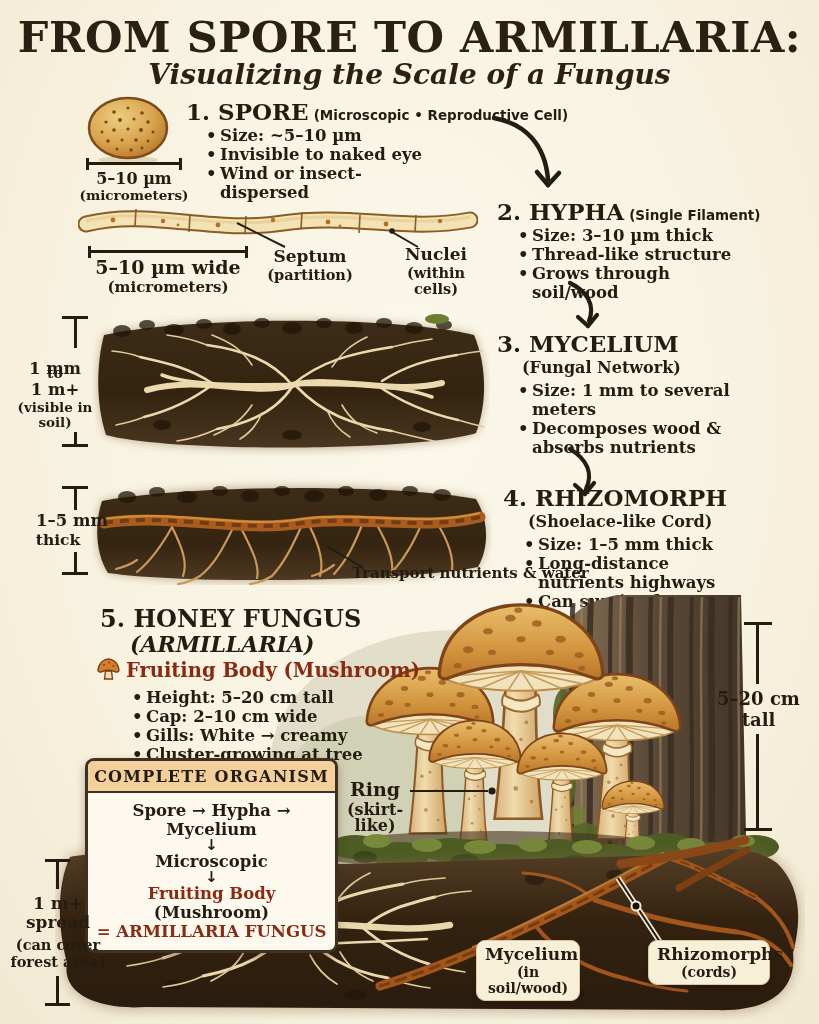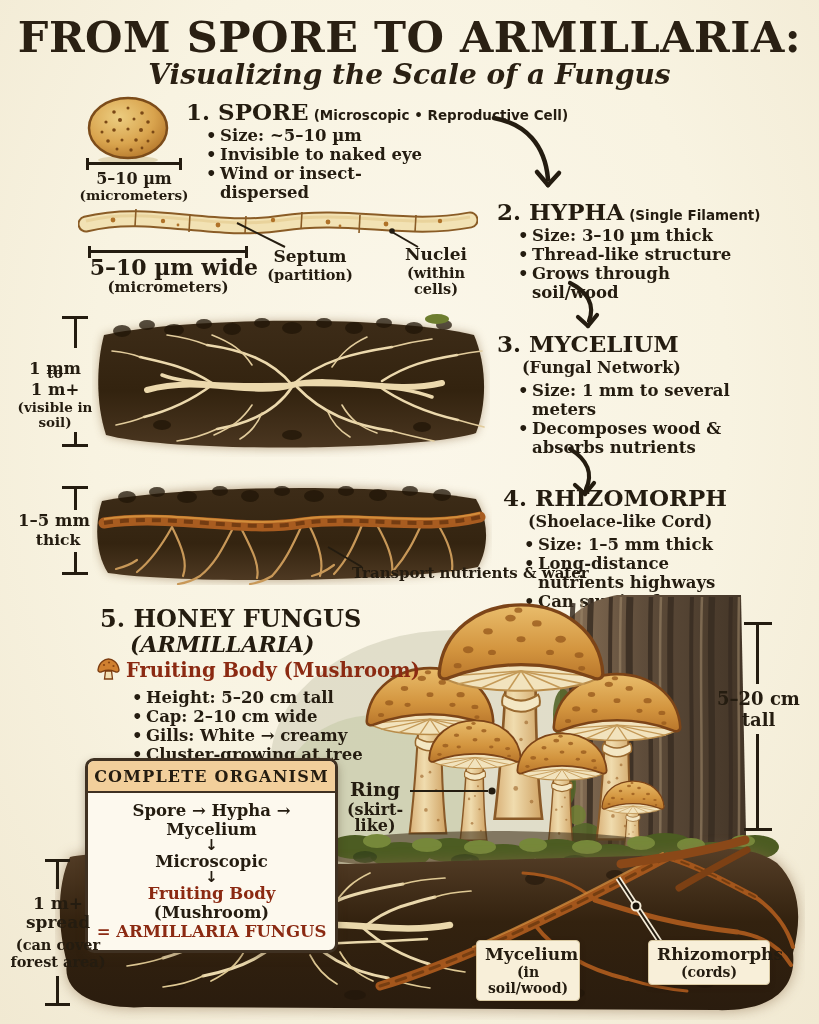--- a/index.html
+++ b/index.html
@@ -25,21 +25,21 @@
   .vcap{position:absolute;height:3px;background:#241c10;}
   .ptr-label{font-weight:bold;font-size:17px;text-align:center;line-height:19px;}
   .ptr-sub{font-weight:bold;font-size:14.5px;text-align:center;line-height:16px;}
   .red{color:#8b2a12;}
   .org-box{width:247px;border:3px solid #3f3122;border-radius:9px;background:#fdf9ee;
     box-shadow:0 4px 10px rgba(60,40,20,.35);overflow:hidden;}
   .org-head{background:#f2cf9b;border-bottom:2.5px solid #3f3122;text-align:center;
     font-weight:bold;font-size:16px;letter-spacing:1.2px;padding:6px 0 5px;}
   .org-body{padding:8px 4px 9px;text-align:center;font-weight:bold;font-size:16.5px;line-height:19px;}
   .org-arrow{font-size:15px;line-height:13px;font-family:"DejaVu Sans",sans-serif;}
-  .badge{background:#f8efd9;border:1px solid #d9c9a2;border-radius:4px;text-align:center;
+  .badge{background:#f8efd9;border:1px solid #d9c9a2;border-radius:9px;text-align:center;
     padding:4px 8px;box-shadow:0 2px 5px rgba(40,25,10,.45);}
   .badge .b1{font-weight:bold;font-size:17px;line-height:19px;}
   .badge .b2{font-weight:bold;font-size:14px;line-height:16px;}
 </style>
 </head>
 <body>
 
 <div id="canvas">
 
   <div class="abs title" style="top:12px;left:0;">FROM SPORE TO ARMILLARIA:</div>
@@ -131,21 +131,21 @@
     <g stroke="#241c10" stroke-width="2" fill="none">
       <path d="M12,8 L60,32"></path>
       <path d="M167,17 L193,32"></path>
     </g>
     <circle cx="167" cy="16" r="2.8" fill="#241c10"></circle>
   </svg>
   <div class="abs hline" style="left:88px;top:250px;width:160px;">
     <div class="tick" style="left:0;"></div>
     <div class="tick" style="right:0;"></div>
   </div>
-  <div class="abs scale-text" style="left:78px;top:258px;width:180px;font-size:22px;text-align:right;">5–10 µm wide</div>
+  <div class="abs scale-text" style="left:78px;top:258px;width:180px;font-size:19px;">5–10 µm wide</div>
   <div class="abs scale-sub" style="left:78px;top:280px;width:180px;font-size:15px;">(micrometers)</div>
   <div class="abs ptr-label" style="left:258px;top:247px;width:104px;">Septum</div>
   <div class="abs ptr-sub" style="left:258px;top:267px;width:104px;">(partition)</div>
   <div class="abs ptr-label" style="left:384px;top:245px;width:104px;">Nuclei</div>
   <div class="abs ptr-sub" style="left:384px;top:265px;width:104px;">(within cells)</div>
 
   <div class="abs" style="left:497px;top:198px;">
     <span class="sec-head">2. HYPHA</span>
     <span class="qual-sans">(Single Filament)</span>
   </div>
@@ -297,21 +297,21 @@
         <path d="M242,90 C234,96 228,99 220,101"></path>
     </g>
     <path d="M12,48 C80,38 150,58 210,48 C270,40 330,56 388,42" stroke="#a85c20" stroke-width="11" fill="none" stroke-linecap="round"></path>
     <path d="M12,48 C80,38 150,58 210,48 C270,40 330,56 388,42" stroke="#743c12" stroke-width="4" fill="none" stroke-dasharray="9 7"></path>
     <path d="M12,44 C80,34 150,54 210,44 C270,36 330,52 388,38" stroke="#d9953f" stroke-width="2.2" fill="none" opacity=".85"></path>
   </svg>
 
   <div>
     <div class="abs vcap" style="left:62px;top:486px;width:26px;"></div>
     <div class="abs vline" style="left:74px;top:486px;height:24px;"></div>
-    <div class="abs scale-text" style="left:10px;top:512px;width:88px;font-size:16.5px;">1–5 mm</div>
+    <div class="abs scale-text" style="left:28px;top:512px;width:88px;font-size:16.5px;">1–5 mm</div>
     <div class="abs scale-text" style="left:14px;top:531px;width:88px;font-size:15.5px;">thick</div>
     <div class="abs vline" style="left:74px;top:552px;height:22px;"></div>
     <div class="abs vcap" style="left:62px;top:572px;width:26px;"></div>
   </div>
 
   <svg class="abs" style="left:322px;top:544px;" width="46" height="26" viewBox="0 0 46 26">
     <path d="M40,23 L6,3" stroke="#241c10" stroke-width="2" fill="none"></path>
   </svg>
   <div class="abs" style="left:352px;top:564px;font-weight:bold;font-size:15px;">Transport nutrients &amp; water</div>
 

